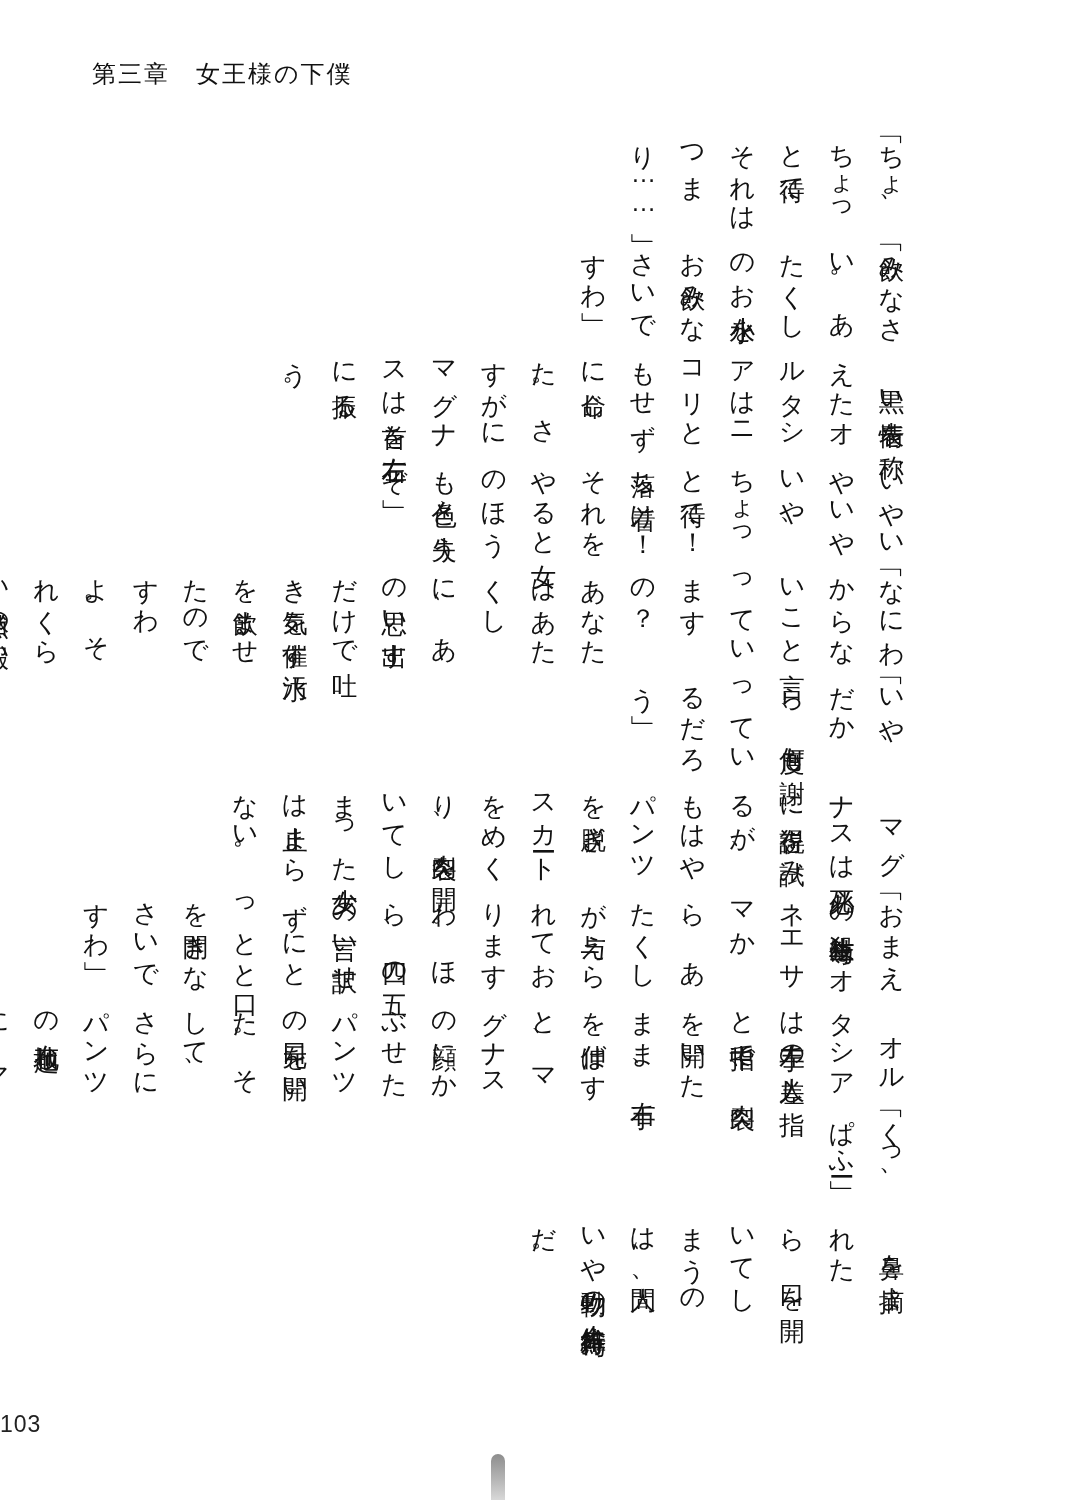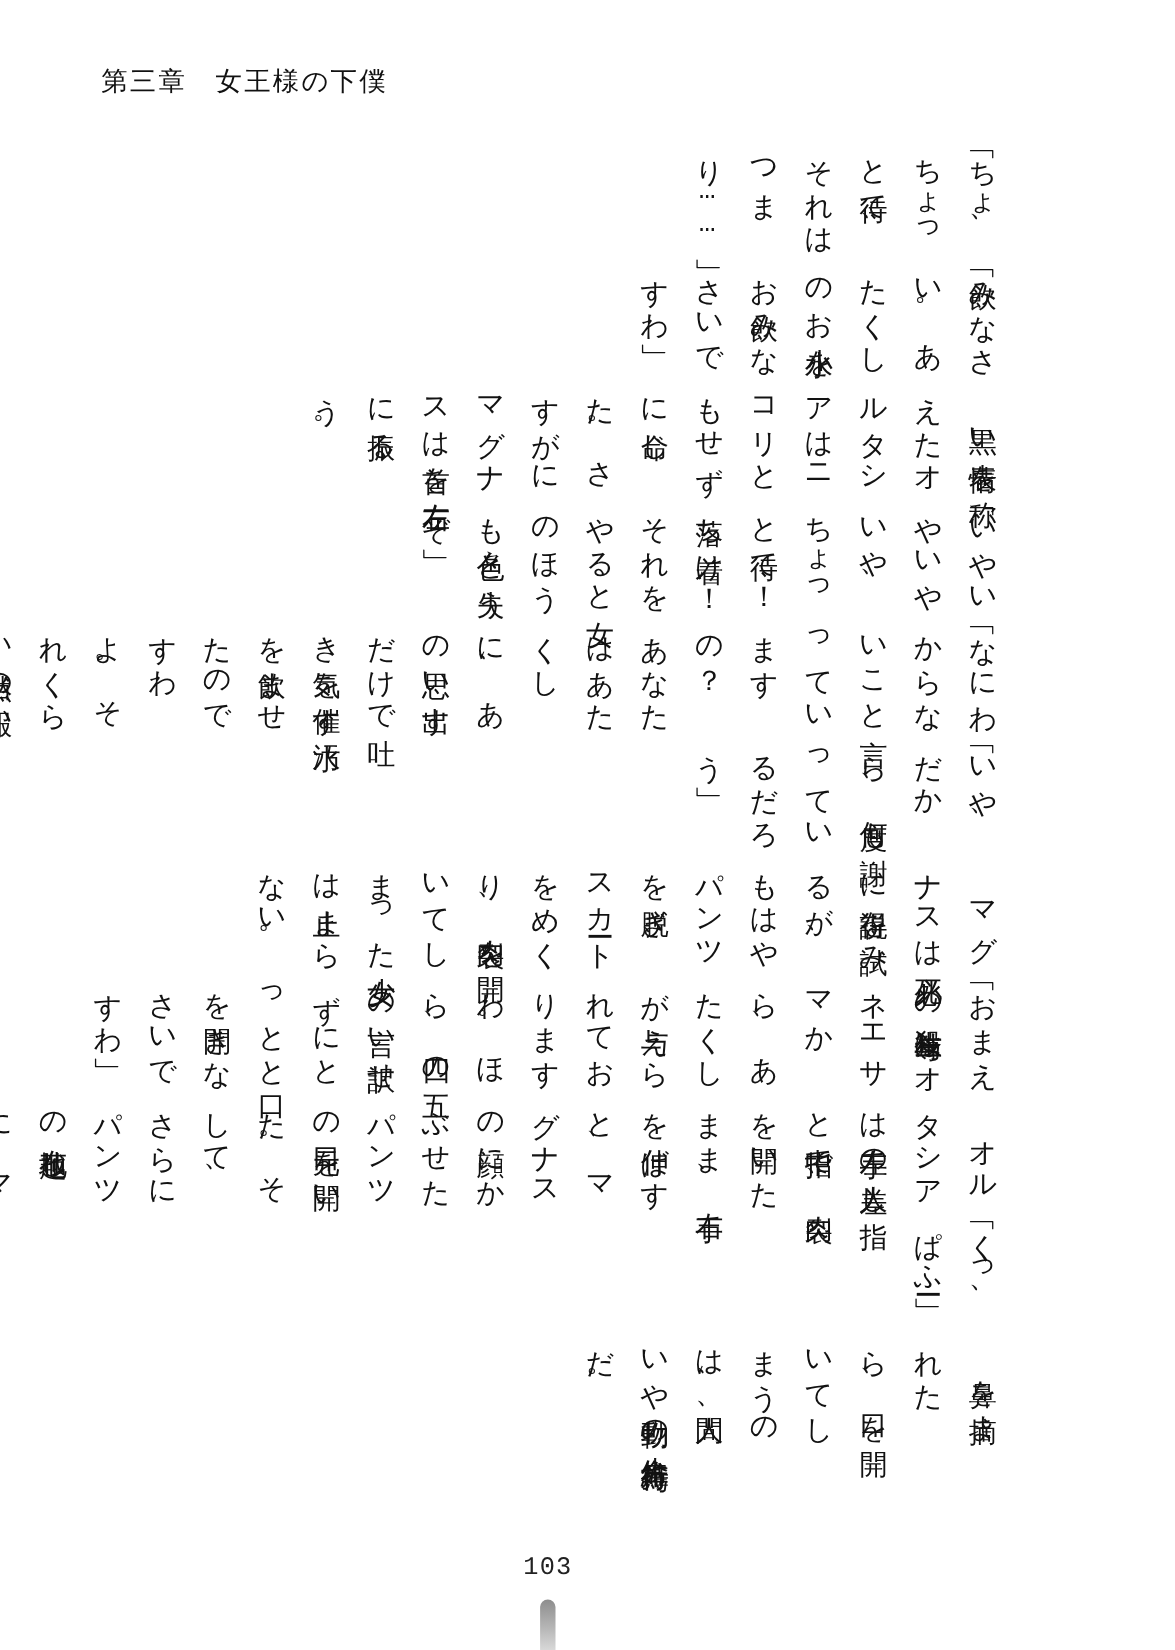--- a/index.html
+++ b/index.html
@@ -6,21 +6,21 @@
     margin: 0;
     padding: 0;
     background: #ffffff;
   }
   .page {
     position: relative;
     width: 996px;
     height: 1500px;
     background: #ffffff;
     overflow: hidden;
-    font-family: Liberation Mono, monospace;
+    font-family: Liberation Sans, sans-serif;
     color: #1a1a1a;
     border-radius: 29px;
   }
 
   
   .page-header {
     position: absolute;
     top: 58px;
     left: 92px;
     font-size: 24px;
@@ -62,21 +62,21 @@
   .para.indent {
     text-indent: 1em;
   }
 
   
   .page-number {
     position: absolute;
     left: 0;
     right: 0;
     bottom: 62px;
-    text-align: center;
+    text-align: left;
     font-size: 23px;
     color: #222222;
     letter-spacing: 1px;
   }
 
   
   .spine-mark {
     position: absolute;
     left: 50%;
     bottom: 0;

